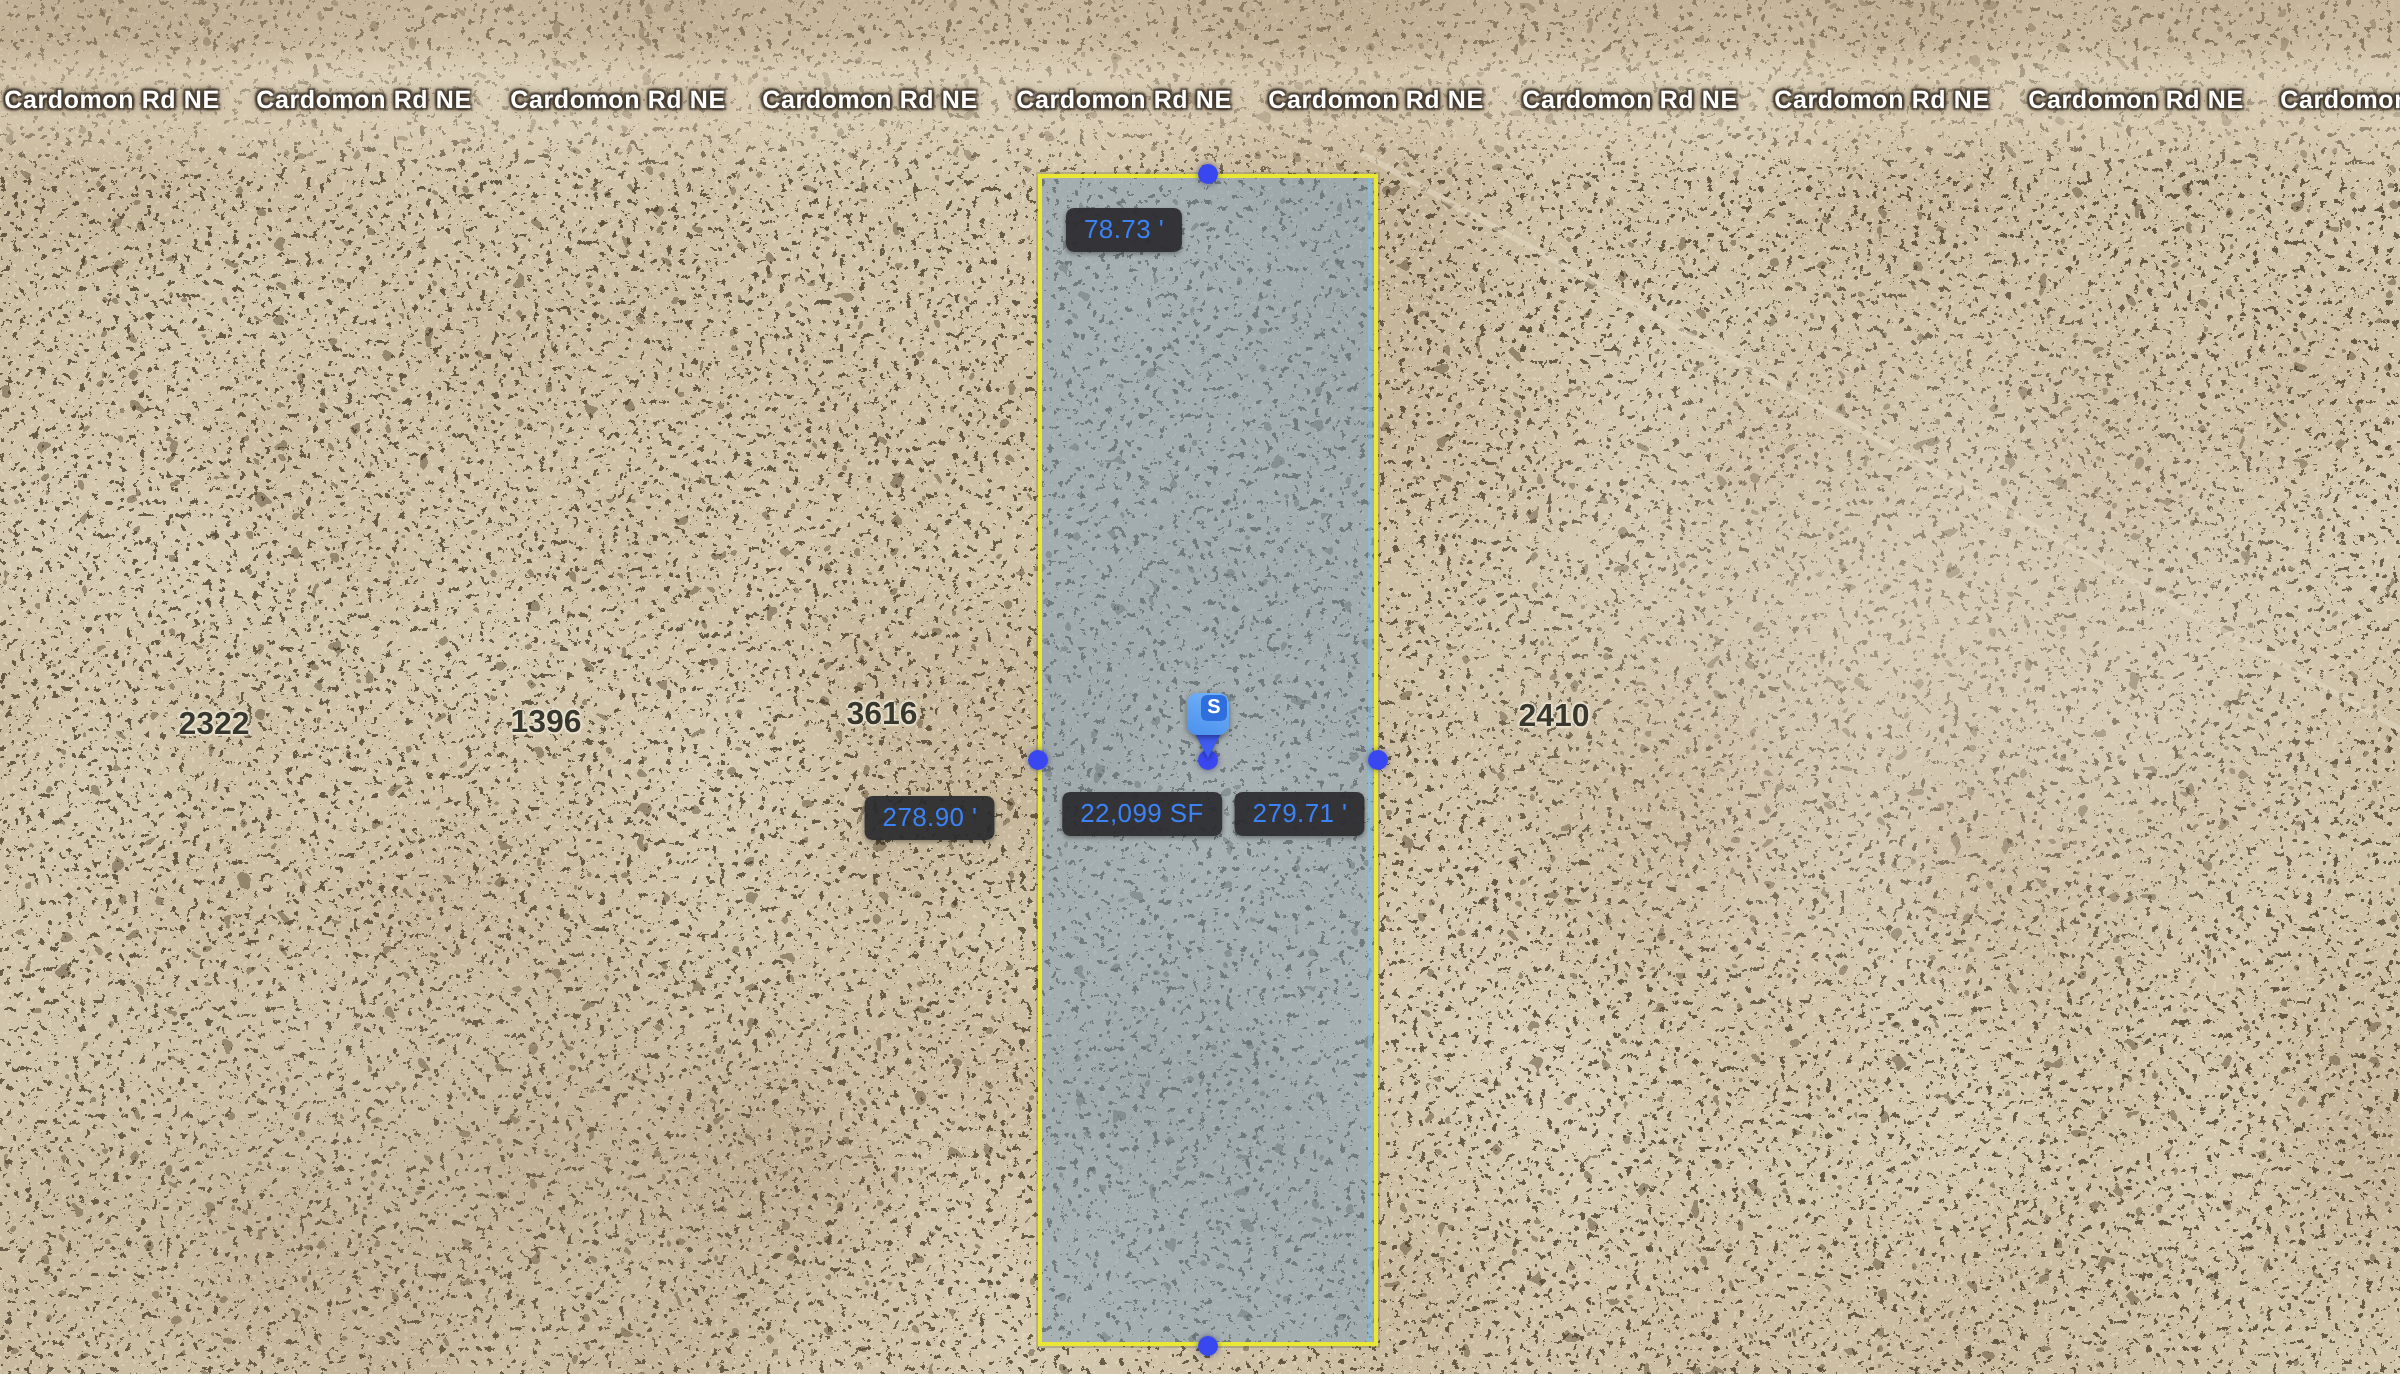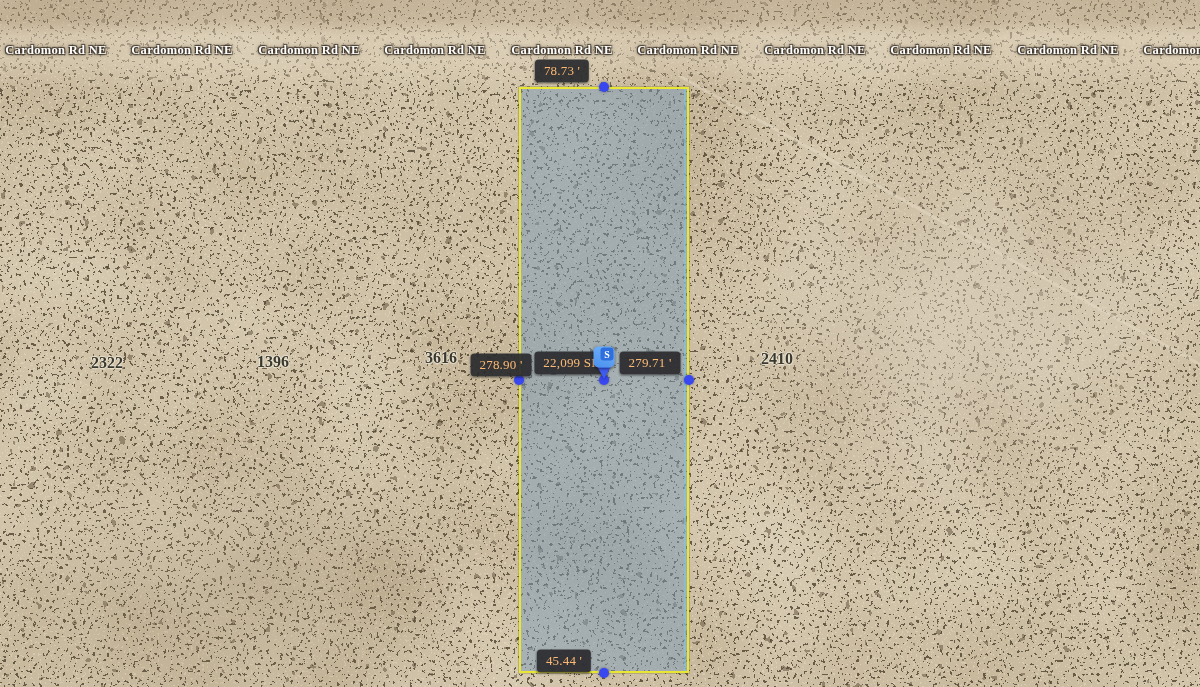--- a/index.html
+++ b/index.html
@@ -1,18 +1,18 @@
 <!DOCTYPE html>
 <html><head>
 <meta charset="utf-8">
 <style>
   html,body { margin:0; padding:0; background:#222; }
   .stage {
     position:relative; width:1200px; height:687px; overflow:hidden;
-    font-family:Liberation Serif, serif;
+    font-family:Liberation Sans, sans-serif;
     background:#cec1a6;
   }
   .stage svg.terrain { position:absolute; left:0; top:0; }
 
   
   .shade { position:absolute; pointer-events:none; }
   .road-band {
     left:0; top:0; width:100%; height:95px;
     background:linear-gradient(180deg,
       rgba(186,166,138,.50) 0px, rgba(186,166,138,.38) 20px,
@@ -65,27 +65,28 @@
   
   .vertex {
     position:absolute; width:10px; height:10px; border-radius:50%;
     transform:translate(-50%,-50%);
     box-shadow:0 0 3px rgba(15,20,90,.55);
   }
 
   
   .measure {
     position:absolute; transform:translate(-50%,-50%);
-    background:rgba(43,43,46,.93); color:#fdba74;
+    background:rgba(43,43,46,.93); color:#3b82f6;
     font-size:13px; font-weight:400; letter-spacing:.2px;
     padding:3px 9px 4px; border-radius:4px; white-space:nowrap;
     box-shadow:0 1px 2px rgba(0,0,0,.35);
+    margin-top:44px;
   }
   .m-top    { left:562px; top:71px;  }
-  .m-left   { left:501px; top:365px;text-align:right; }
+  .m-left   { left:465px; top:365px;text-align:right; }
   .m-area   { left:571px; top:363px; }
   .m-right  { left:650px; top:363px;text-align:right; }
   .m-bottom { left:564px; top:661px; }
 
   
   .pin-tail {
     position:absolute; left:604px; top:366px; transform:translateX(-50%);
     width:0; height:0;
     border-left:7px solid transparent; border-right:7px solid transparent;
     border-top:13px solid #3f5cf0;

